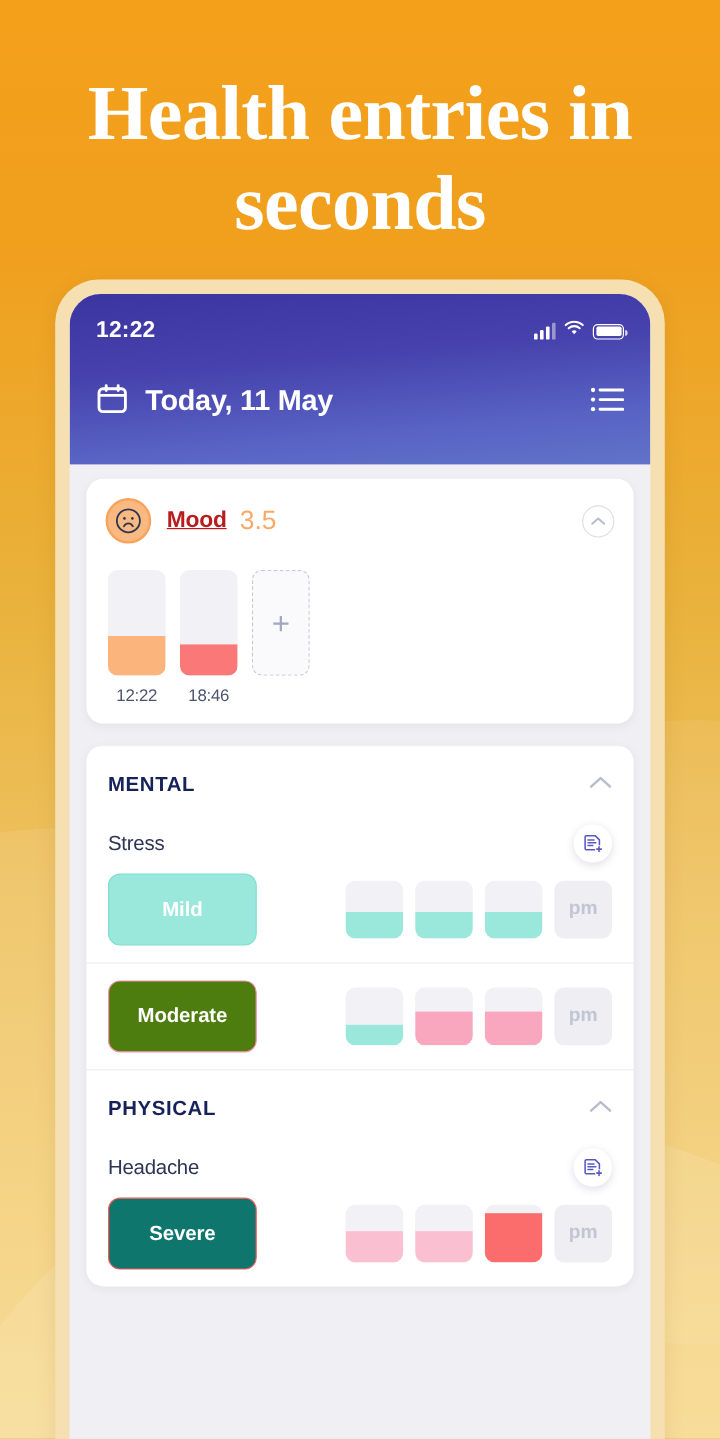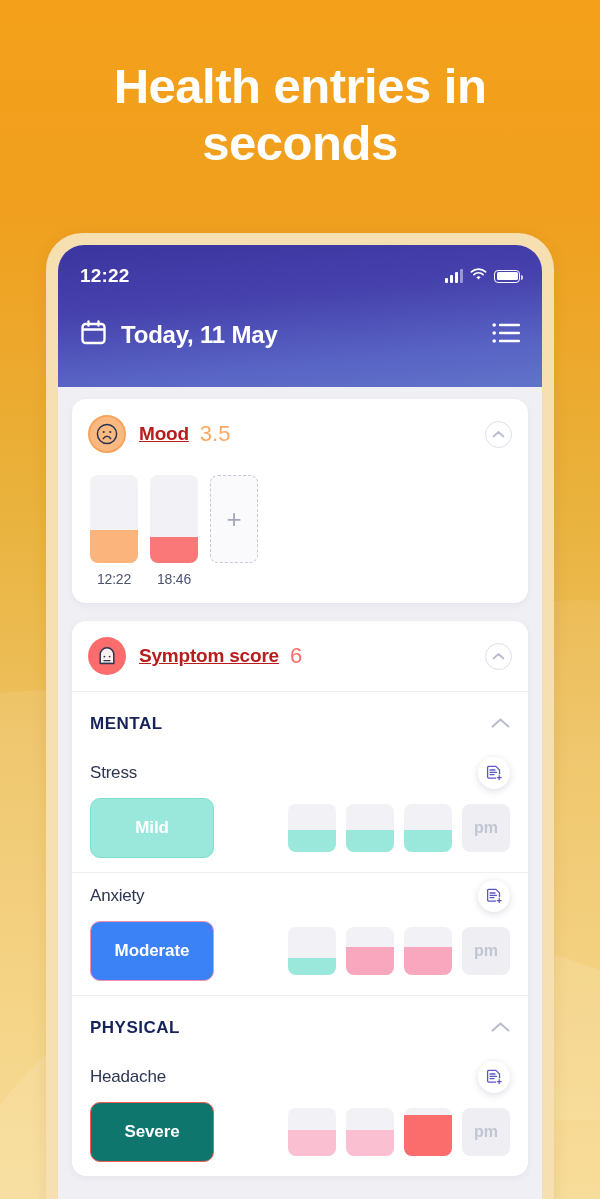--- a/index.html
+++ b/index.html
@@ -22,25 +22,26 @@
   }
   .blob1 { width:780px; height:620px; left:-330px; top:690px; background:rgba(255,255,255,0.09); }
   .blob2 { width:900px; height:700px; left:-60px; top:930px; background:rgba(255,255,255,0.11); }
   .blob3 { width:620px; height:520px; left:270px; top:600px; background:rgba(255,255,255,0.07); }
 
   
   .headline {
     position:absolute; left:0; right:0; top:58px;
     text-align:center;
     color:#ffffff;
-    font-size:49px;
+    font-size:65px;
     line-height:1.16;
     font-weight:bold;
     letter-spacing:-0.5px;
     padding:0 52px;
+    font-family:Liberation Serif, serif;
   }
 
   
   .phone {
     position:absolute;
     left:46px; top:233px;
     width:508px; height:1000px;
     background:#F6DFB0;
     border-radius:36px 36px 0 0;
     padding:12px 12px 0 12px;
@@ -141,21 +142,21 @@
     box-shadow:0 2px 7px rgba(70,70,120,0.18);
     display:flex; align-items:center; justify-content:center;
   }
   .sym-controls { display:flex; align-items:center; margin-top:8px; }
   .pill {
     width:124px; height:60px; border-radius:10px;
     display:flex; align-items:center; justify-content:center;
     color:#fff; font-size:17px; font-weight:bold; letter-spacing:-0.1px;
   }
   .pill-mild { background:#9AE8DC; border:1.5px solid #7FDECF; }
-  .pill-moderate { background:#3b82f6; border:1.5px solid #F68FAC; }
+  .pill-moderate { background:#4d7c0f; border:1.5px solid #F68FAC; }
   .pill-severe { background:#0f766e; border:1.5px solid #F85858; }
   .minis { display:flex; gap:10px; margin-left:auto; }
   .mini {
     width:48px; height:48px; border-radius:8px; background:#F1F1F6;
     overflow:hidden; display:flex; flex-direction:column; justify-content:flex-end;
   }
   .mini .fill { width:100%; }
   .mini-pm {
     width:48px; height:48px; border-radius:8px; background:#EEEEF3;
     display:flex; align-items:center; justify-content:center;
@@ -253,38 +254,20 @@
               <div class="bar-label">18:46</div>
             </div>
             <div class="barwrap">
               <div class="bar-add">+</div>
             </div>
           </div>
         </div>
       </div>
 
       <div class="card">
-        <div class="card-head">
-          <span class="badge-icon badge-symptom">
-            <svg width="26" height="26" viewBox="0 0 26 26">
-              <path d="M6.2 20.4V11.6a6.8 6.8 0 0 1 13.6 0v8.8z" fill="#FFF1F1" stroke="#2C3553" stroke-width="1.5" stroke-linejoin="round"></path>
-              <circle cx="10.4" cy="13.6" r="0.95" fill="#2C3553"></circle>
-              <circle cx="15.6" cy="13.6" r="0.95" fill="#2C3553"></circle>
-              <path d="M10 17.6h6" stroke="#2C3553" stroke-width="1.4" stroke-linecap="round"></path>
-              <path d="M8.6 20.4h8.8" stroke="#2C3553" stroke-width="1.4" stroke-linecap="round"></path>
-            </svg>
-          </span>
-          <span class="card-title">Symptom score</span>
-          <span class="card-score score-symptom">6</span>
-          <span class="chev-circle">
-            <svg width="13" height="9" viewBox="0 0 13 9">
-                <path d="M1.5 6.5L6.5 2l5 4.5" stroke="#B9BCCD" stroke-width="1.7" fill="none" stroke-linecap="round" stroke-linejoin="round"></path>
-              </svg>
-          </span>
-        </div>
         <div class="divider"></div>
 
         <div id="sections">
             <div class="section-head">
               <span class="section-title">MENTAL</span>
               <span><svg width="19" height="12" viewBox="0 0 19 12">
                   <path d="M1.6 9.6L9.5 2.4l7.9 7.2" stroke="#B9BCCD" stroke-width="2" fill="none" stroke-linecap="round" stroke-linejoin="round"></path>
                 </svg></span>
             </div>
             <div class="sym-row">
@@ -310,31 +293,20 @@
                   </div>
                   <div class="mini">
                     <div class="fill" style="height:45%;background:#9AE8DC"></div>
                   </div>
                   <div class="mini-pm">pm</div>
                 </div>
               </div>
             </div>
             <div class="divider"></div>
             <div class="sym-row">
-              <div class="sym-row-top">
-                <span class="sym-name">Anxiety</span>
-                <span class="note-btn">
-                  <svg width="17" height="17" viewBox="0 0 17 17">
-                    <path d="M2.6 1.4h7.3l3.6 3.5v7.2a1 1 0 0 1-1 1H2.6a1 1 0 0 1-1-1V2.4a1 1 0 0 1 1-1z" stroke="#5A57C4" stroke-width="1.3" fill="none" stroke-linejoin="round"></path>
-                    <path d="M4 5h5M4 7.3h6.5M4 9.6h4" stroke="#5A57C4" stroke-width="1.3" stroke-linecap="round"></path>
-                    <circle cx="13.2" cy="12.6" r="3.3" fill="#fff"></circle>
-                    <path d="M13.2 10.7v3.8M11.3 12.6h3.8" stroke="#5A57C4" stroke-width="1.3" stroke-linecap="round"></path>
-                  </svg>
-                </span>
-              </div>
               <div class="sym-controls">
                 <div class="pill pill-moderate">Moderate</div>
                 <div class="minis">
                   <div class="mini">
                     <div class="fill" style="height:35%;background:#9AE8DC"></div>
                   </div>
                   <div class="mini">
                     <div class="fill" style="height:58%;background:#F9A7BE"></div>
                   </div>
                   <div class="mini">

